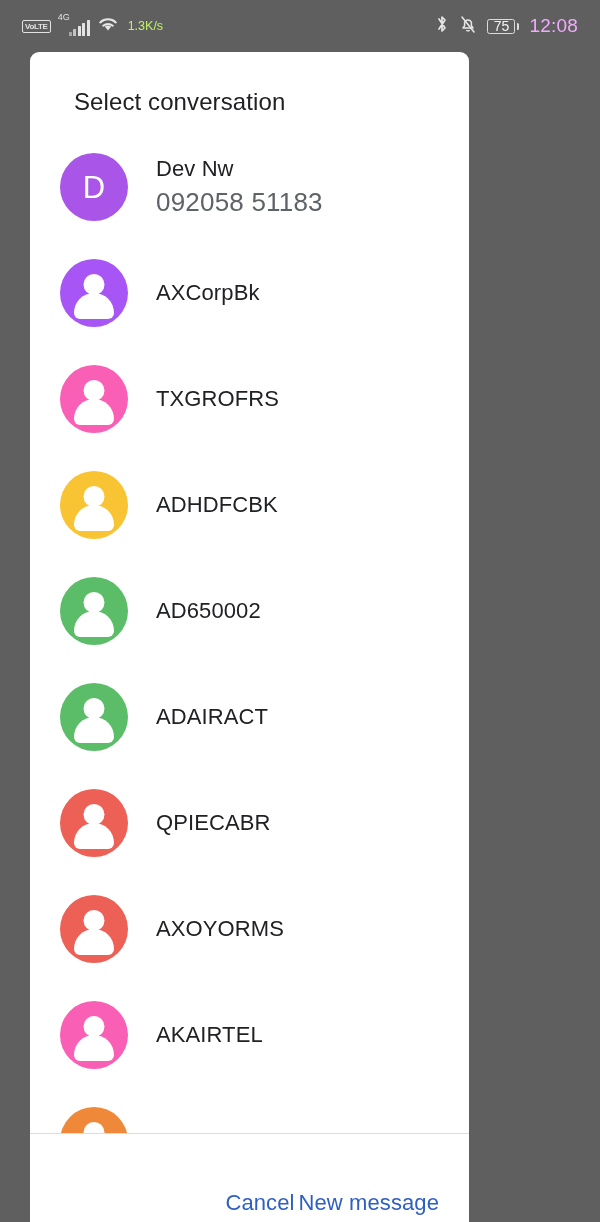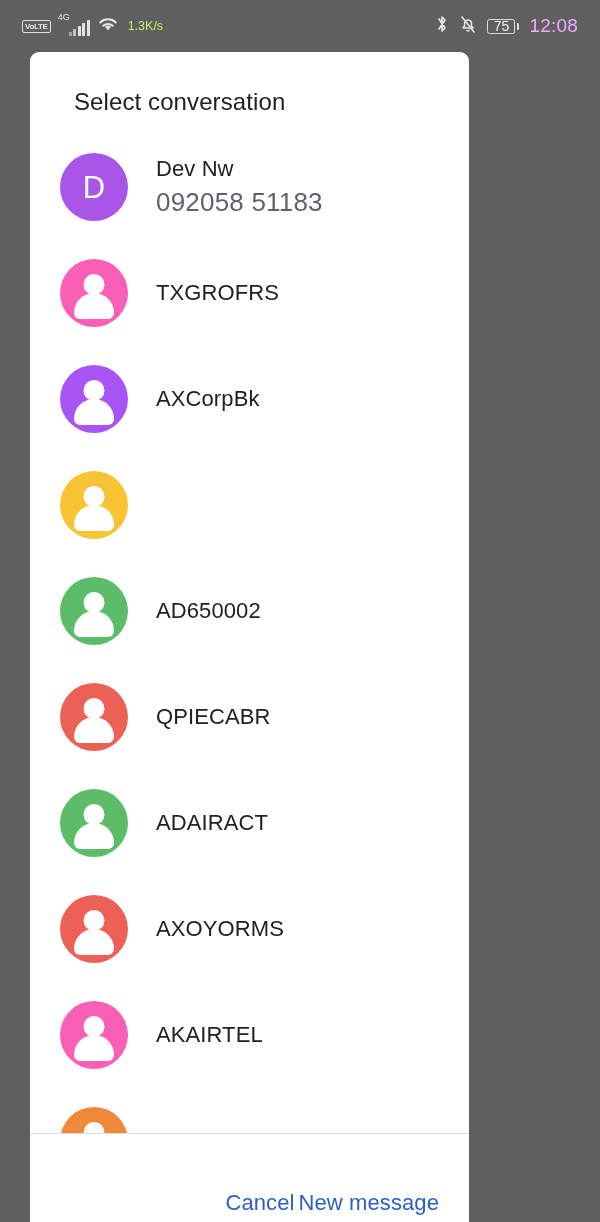--- a/index.html
+++ b/index.html
@@ -279,68 +279,71 @@
   <div class="row">
         <div class="avatar" style="background: rgb(168, 85, 232);">
           <span class="letter">D</span>
         </div>
         <div class="row-text">
           <div class="row-title">Dev Nw</div>
           <div class="row-sub">092058 51183</div>
         </div>
       </div>
       <div class="row">
+        <div class="avatar" style="background: rgb(168, 85, 245);">
+          <span class="person-head"></span>
+          <span class="person-body"></span>
+        </div>
+        <div class="row-text">
+          <div class="row-title">AXCorpBk</div>
+        </div>
+      </div>
+      <div class="row">
         <div class="avatar" style="background: rgb(249, 95, 181);">
           <span class="person-head"></span>
           <span class="person-body"></span>
         </div>
         <div class="row-text">
           <div class="row-title">TXGROFRS</div>
         </div>
       </div>
       <div class="row">
-        <div class="avatar" style="background: rgb(168, 85, 245);">
-          <span class="person-head"></span>
-          <span class="person-body"></span>
-        </div>
-        <div class="row-text">
-          <div class="row-title">AXCorpBk</div>
-        </div>
-      </div>
-      <div class="row">
         <div class="avatar" style="background: rgb(249, 196, 52);">
           <span class="person-head"></span>
           <span class="person-body"></span>
         </div>
+        <div class="row-text">
+          <div class="row-title">ADHDFCBK</div>
+        </div>
       </div>
       <div class="row">
         <div class="avatar" style="background: rgb(91, 189, 104);">
           <span class="person-head"></span>
           <span class="person-body"></span>
         </div>
         <div class="row-text">
           <div class="row-title">AD650002</div>
         </div>
       </div>
       <div class="row">
+        <div class="avatar" style="background: rgb(91, 189, 104);">
+          <span class="person-head"></span>
+          <span class="person-body"></span>
+        </div>
+        <div class="row-text">
+          <div class="row-title">ADAIRACT</div>
+        </div>
+      </div>
+      <div class="row">
         <div class="avatar" style="background: rgb(236, 96, 85);">
           <span class="person-head"></span>
           <span class="person-body"></span>
         </div>
         <div class="row-text">
           <div class="row-title">QPIECABR</div>
-        </div>
-      </div>
-      <div class="row">
-        <div class="avatar" style="background: rgb(91, 189, 104);">
-          <span class="person-head"></span>
-          <span class="person-body"></span>
-        </div>
-        <div class="row-text">
-          <div class="row-title">ADAIRACT</div>
         </div>
       </div>
       <div class="row">
         <div class="avatar" style="background: rgb(236, 96, 85);">
           <span class="person-head"></span>
           <span class="person-body"></span>
         </div>
         <div class="row-text">
           <div class="row-title">AXOYORMS</div>
         </div>

